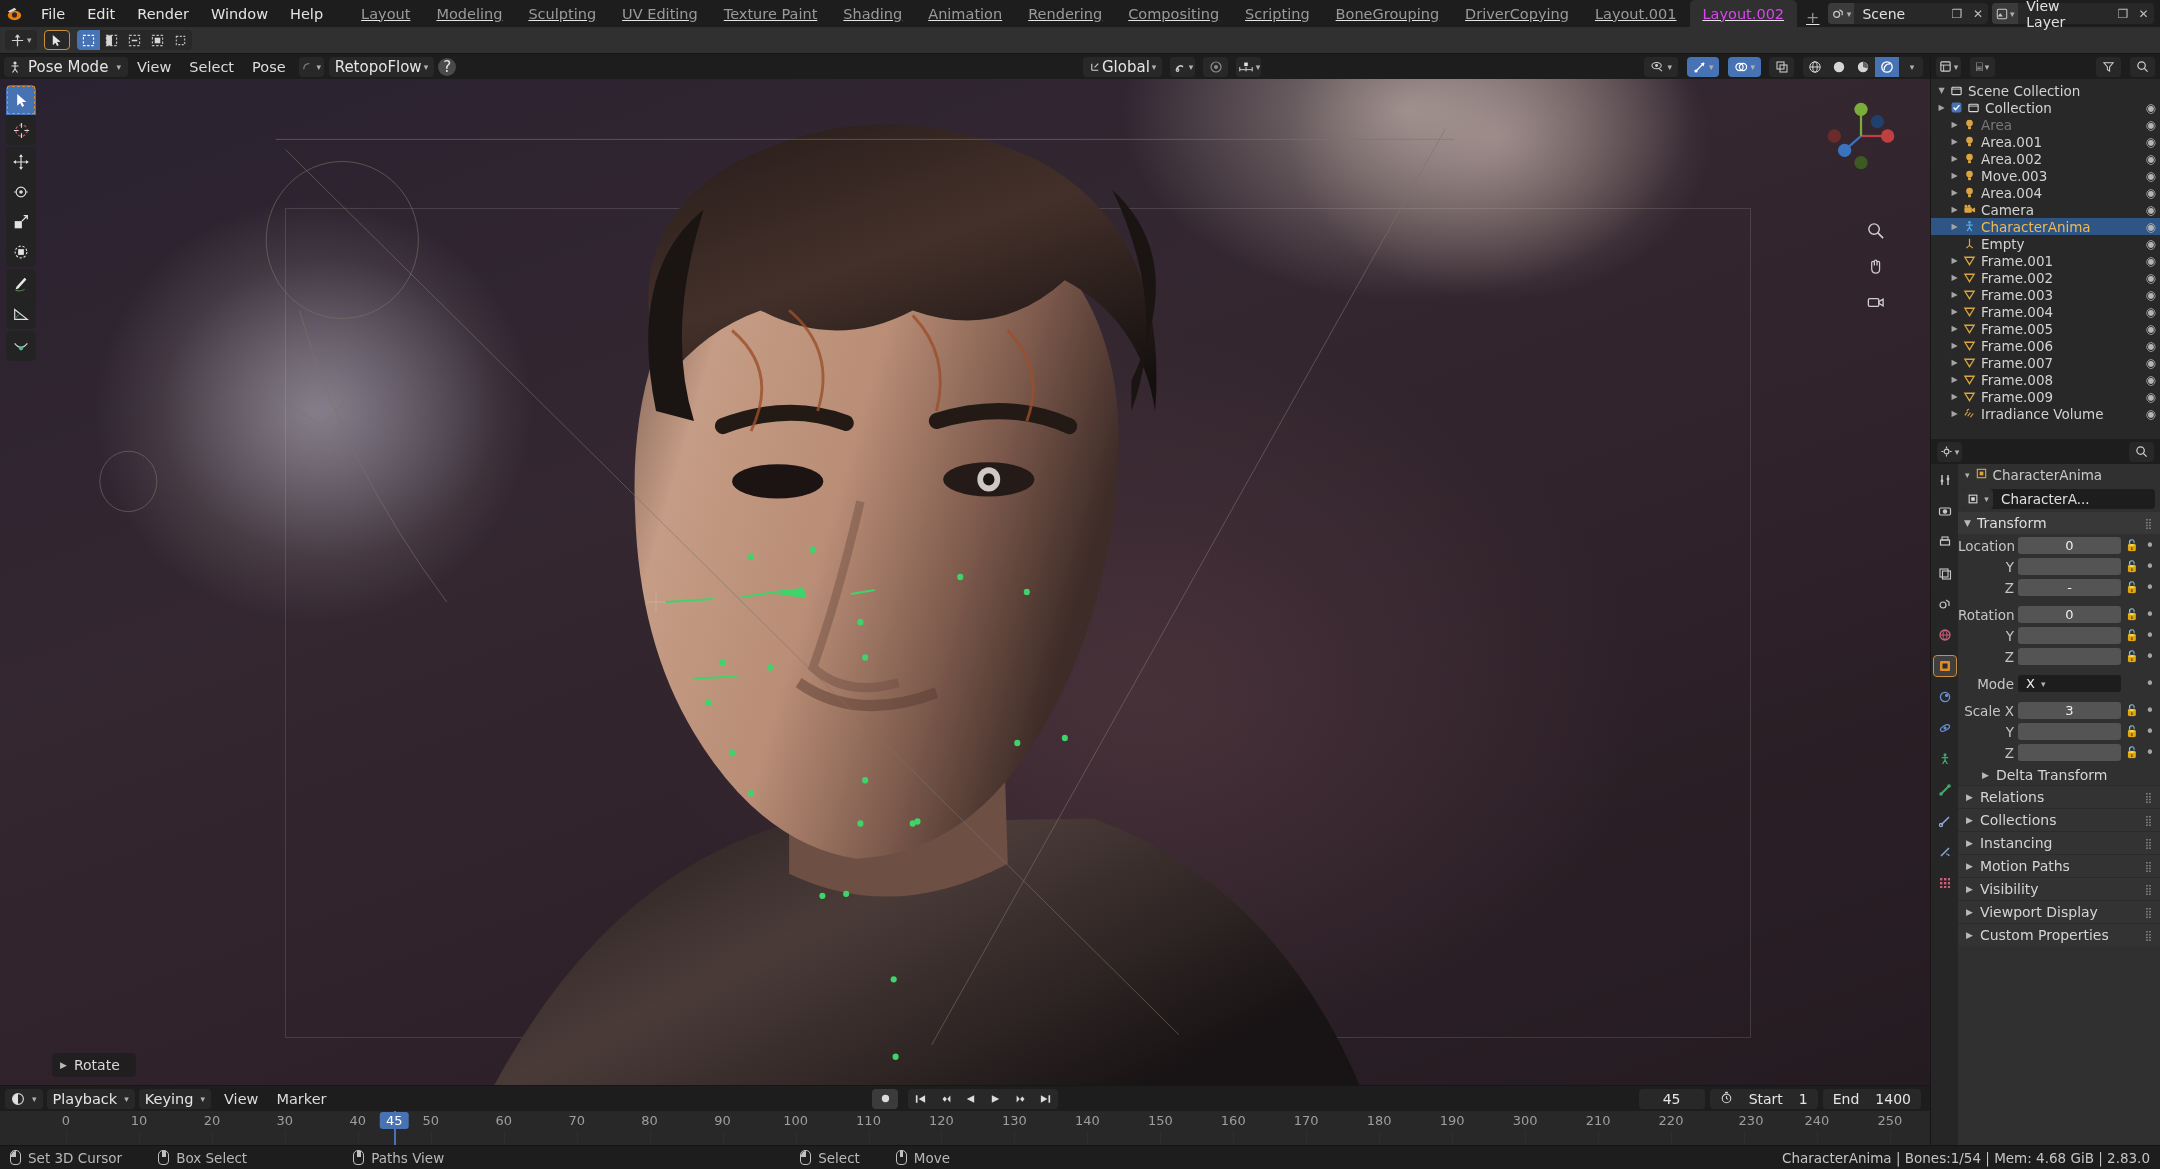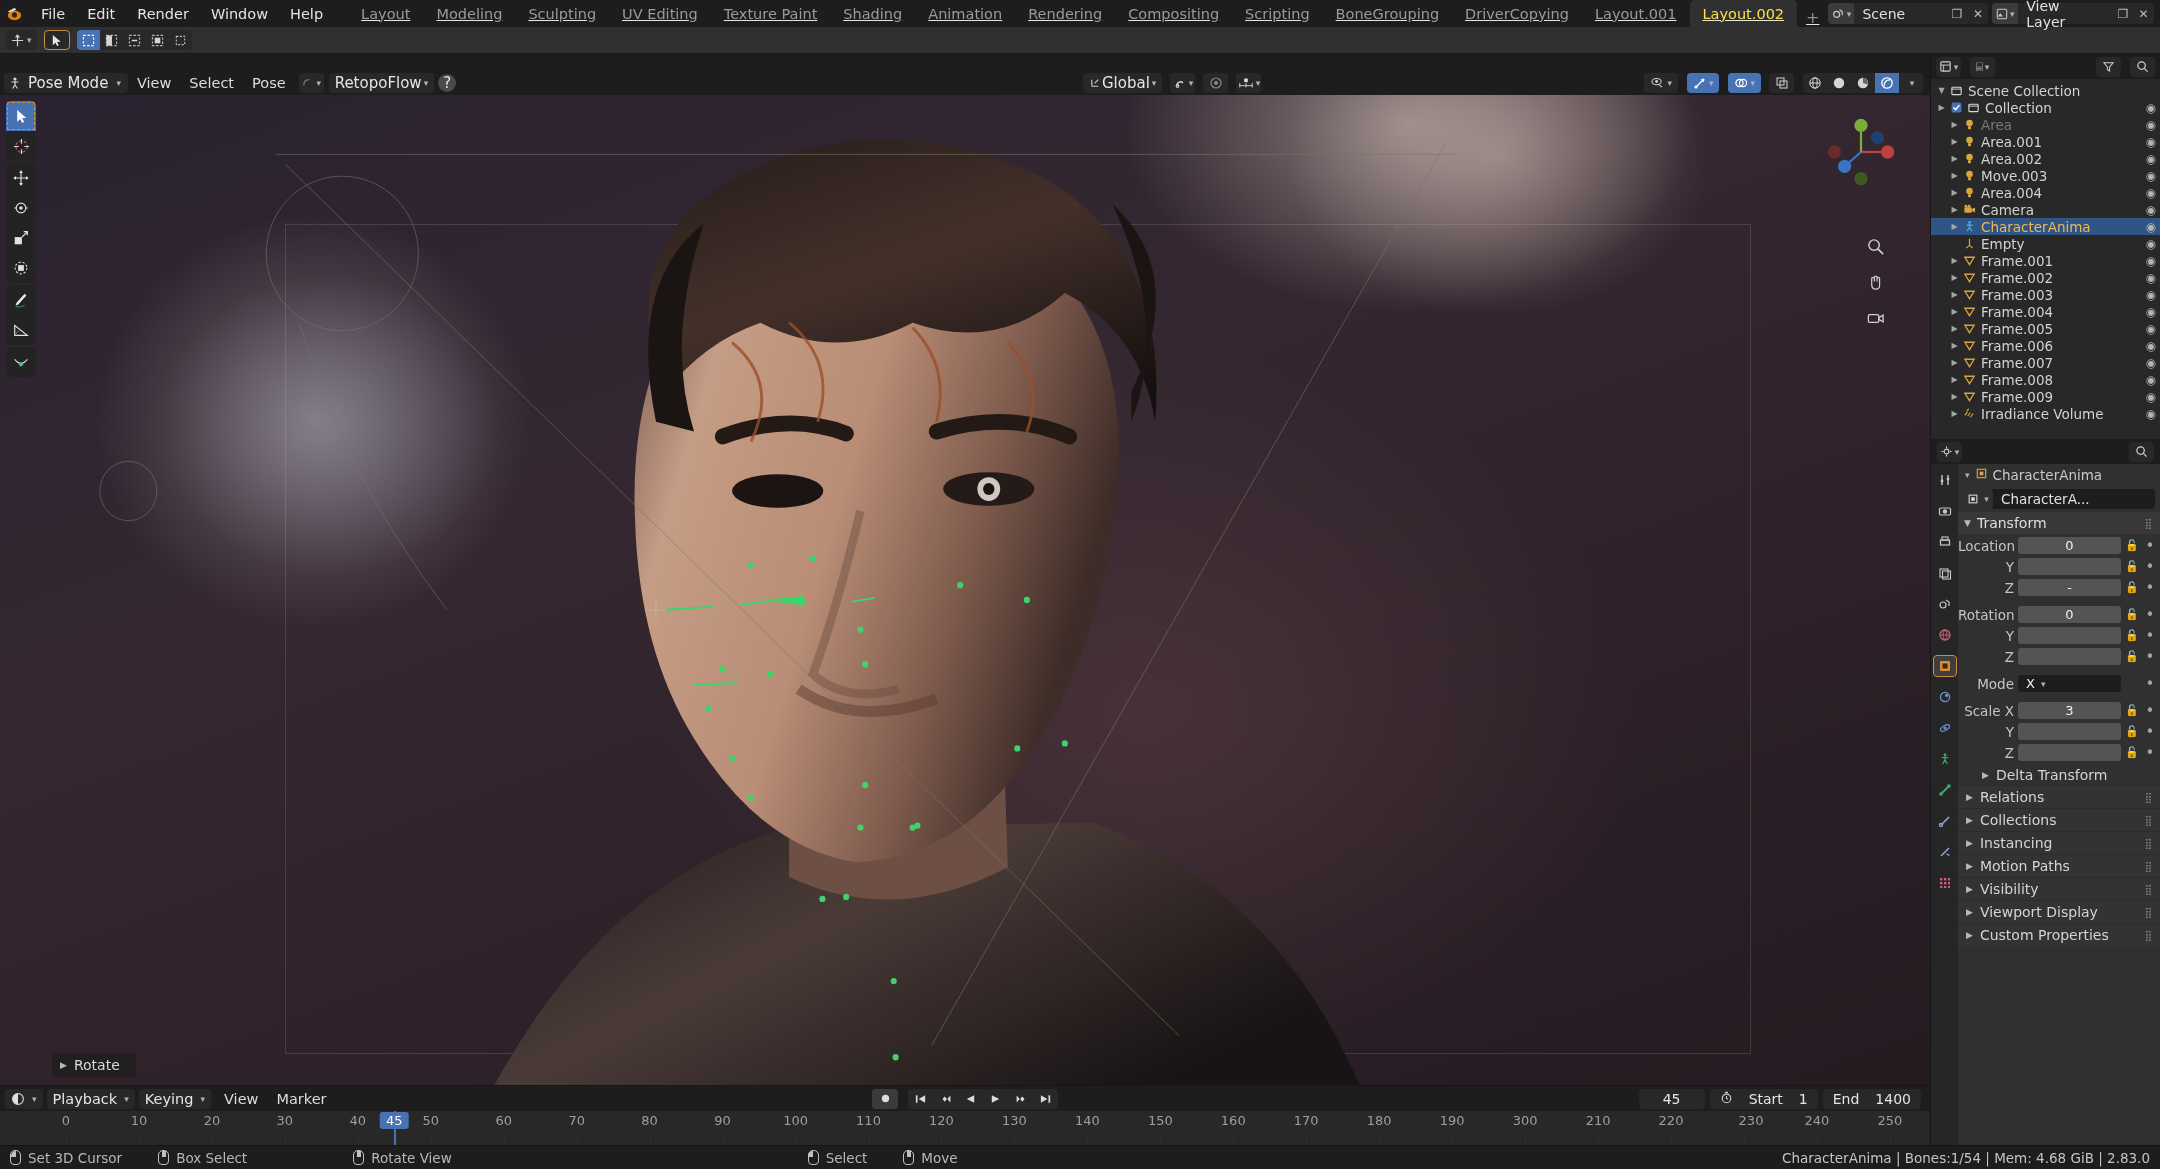--- a/index.html
+++ b/index.html
@@ -22,21 +22,21 @@
   .blender-logo svg { display: block; }
   .menu-item {
     padding: 2px 11px; font-size: 14.5px; color: #e3e3e3; white-space: nowrap;
     border-radius: 3px; line-height: 18px;
   }
   .ws-tabs { display: flex; align-items: flex-end; height: 27px; margin-left: 14px; text-decoration: underline; }
   .ws-tab {
     padding: 5px 13px 5px 13px; font-size: 14.5px; color: #9a9a9a; white-space: nowrap;
     height: 27px; display: flex; align-items: center;
   }
-  .ws-tab.active { background: #303030; color: #fde047; border-radius: 5px 5px 0 0; }
+  .ws-tab.active { background: #303030; color: #d946ef; border-radius: 5px 5px 0 0; }
   .ws-plus { color: #909090; padding: 0 9px; font-size: 16px; }
   .topbar-right { margin-left: auto; display: flex; align-items: center; gap: 4px; padding-right: 6px; }
   .scene-field {
     display: flex; align-items: center; background: #282828; border-radius: 4px; height: 21px;
   }
   .scene-icon {
     width: 26px; height: 21px; display: flex; align-items: center; justify-content: center;
     background: #3b3b3b; border-radius: 4px 0 0 4px; font-size: 12px; color: #c8c8c8;
   }
   .scene-name { padding: 0 10px 0 8px; font-size: 14px; color: #e0e0e0; min-width: 92px; }
@@ -59,21 +59,21 @@
      border: 1px solid #cc8f39; }
 
   
   .main { flex: 1; display: flex; min-height: 0; }
 
   
   .viewcol { flex: 1; display: flex; flex-direction: column; min-width: 0; }
 
   .vp-header {
     height: 25px; background: #1d1d1d; display: flex; align-items: center; padding: 0 4px;
-    flex: 0 0 25px; position: relative; margin-top: 16px;
+    flex: 0 0 25px; position: relative;
   }
   .vh-mode {
     display: flex; align-items: center; background: #282828; border-radius: 4px; height: 20px;
     padding: 0 7px 0 4px; gap: 6px;
   }
   .vh-menu { padding: 1px 9px; font-size: 14.5px; color: #dcdcdc; }
   .vh-box { display: flex; align-items: center; background: #282828; border-radius: 4px;
     height: 20px; padding: 0 6px; margin-left: 5px; }
   .vh-icobox { display:flex; align-items:center; justify-content:center; width:25px; height:20px;
     background:#282828; border-radius:4px; margin-left:4px; }
@@ -1308,21 +1308,21 @@
     <div class="sb-item">
       <span class="mouse-ico l"></span>
       <span>Set 3D Cursor</span>
     </div>
     <div class="sb-item">
       <span class="mouse-ico m"></span>
       <span>Box Select</span>
     </div>
     <div class="sb-item" style="margin-left:70px;">
       <span class="mouse-ico m"></span>
-      <span>Rotate View</span>
+      <span>Paths View</span>
     </div>
     <div class="sb-item" style="margin-left:320px;">
       <span class="mouse-ico l"></span>
       <span>Select</span>
     </div>
     <div class="sb-item">
       <span class="mouse-ico m"></span>
       <span>Move</span>
     </div>
     <div class="sb-right">CharacterAnima | Bones:1/54  | Mem: 4.68 GiB | 2.83.0</div>

